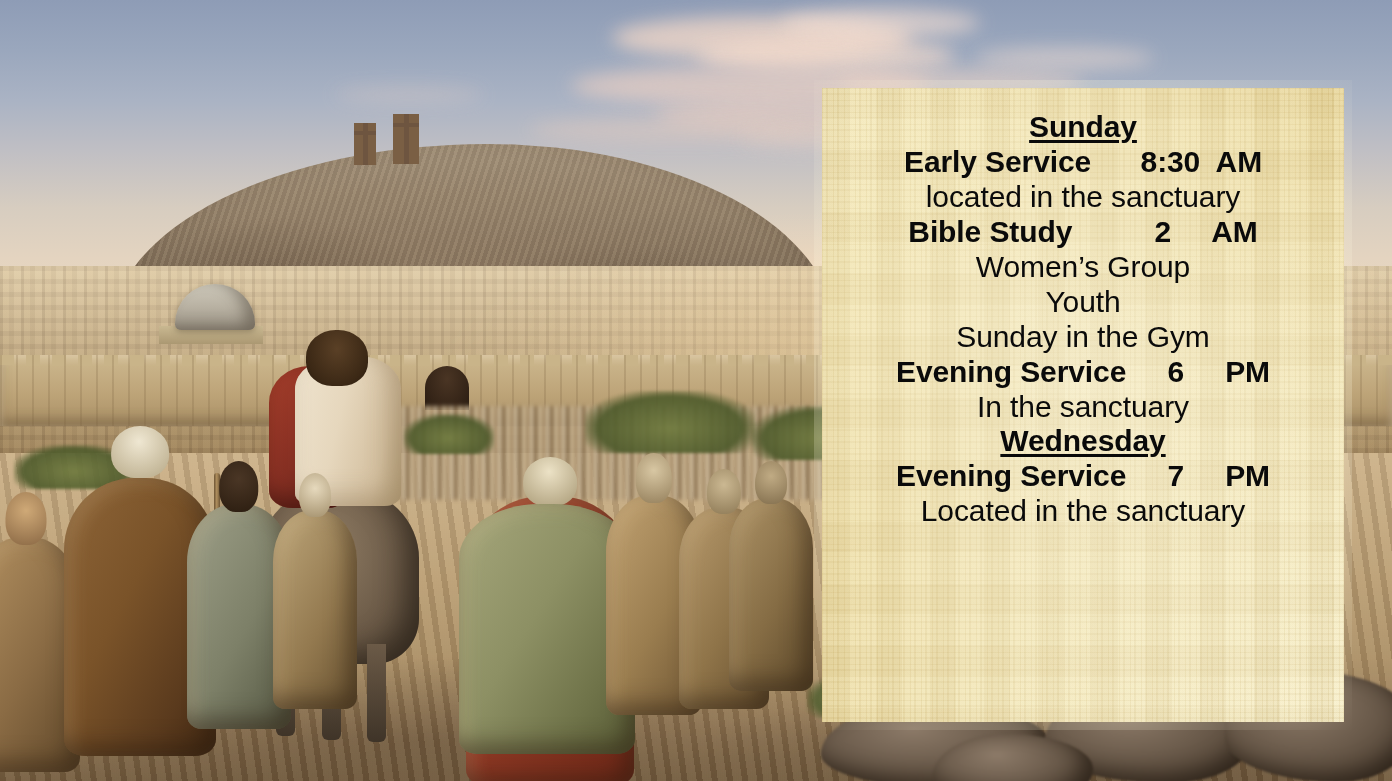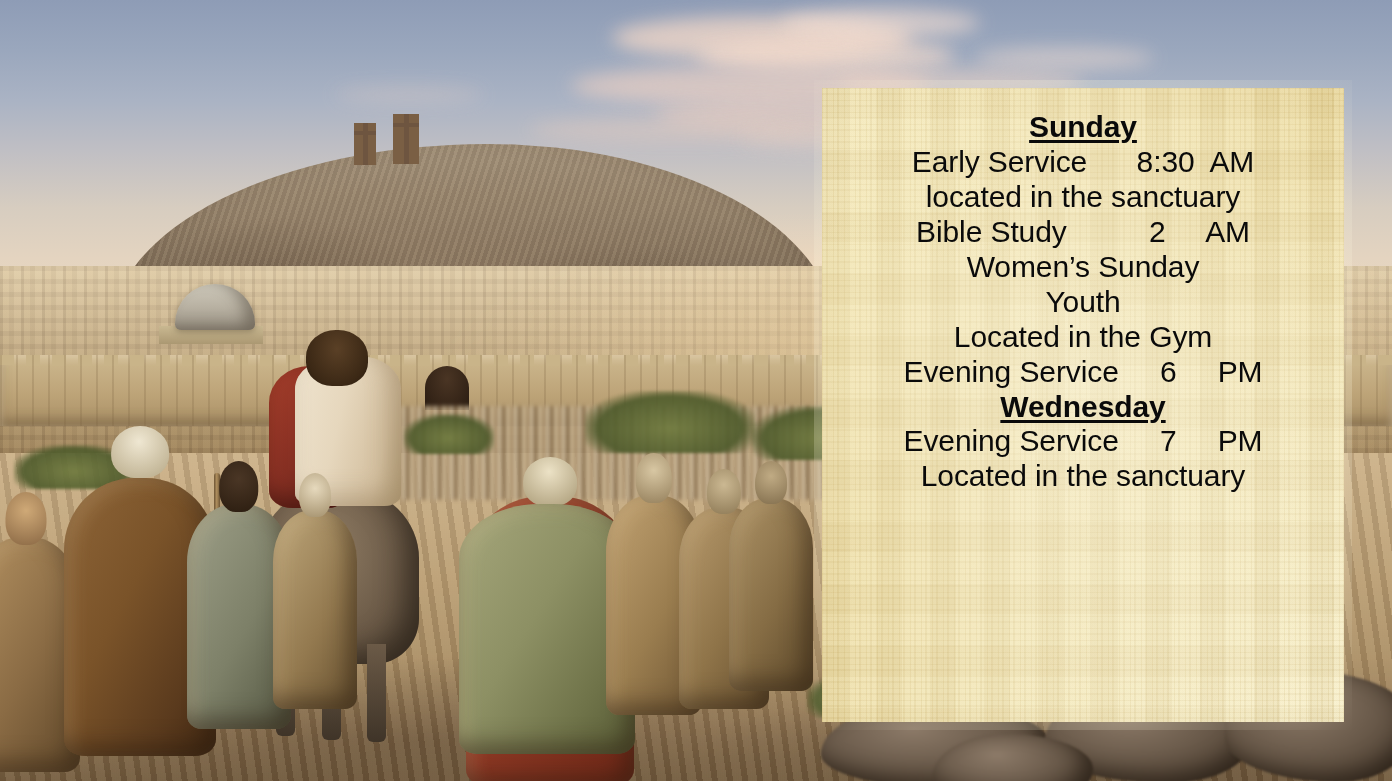--- a/index.html
+++ b/index.html
@@ -326,21 +326,21 @@
     white-space: pre;
     color:#0a0a0a;
   }
   .line.heading {
     font-weight: bold;
     text-decoration: underline;
     text-underline-offset: 3px;
     text-decoration-thickness: 2.5px;
   }
   .line.service {
-    font-weight: normal;
+    font-weight: bold;
   }
   .line.detail {
     font-weight: normal;
   }
 </style>
 </head>
 <body>
 
 <div id="slide">
 
@@ -450,23 +450,24 @@
 
   <div class="papyrus">
     <div class="papyrus-bg"></div>
     <div class="papyrus-glow"></div>
 
     <div class="schedule" id="schedule-lines">
         <div class="line heading">Sunday</div>
         <div class="line service">Early Service      8:30  AM</div>
         <div class="line detail">located in the sanctuary</div>
         <div class="line service">Bible Study          2     AM</div>
-        <div class="line detail">Women’s Sunday</div>
+        <div class="line detail">Women’s Group</div>
         <div class="line detail">Youth</div>
-        <div class="line detail">Located in the Gym</div>
+        <div class="line detail">Sunday in the Gym</div>
         <div class="line service">Evening Service     6     PM</div>
+        <div class="line detail">In the sanctuary</div>
         <div class="line heading">Wednesday</div>
         <div class="line service">Evening Service     7     PM</div>
         <div class="line detail">Located in the sanctuary</div>
       </div>
   </div>
 
 </div>
 
 </body></html>

